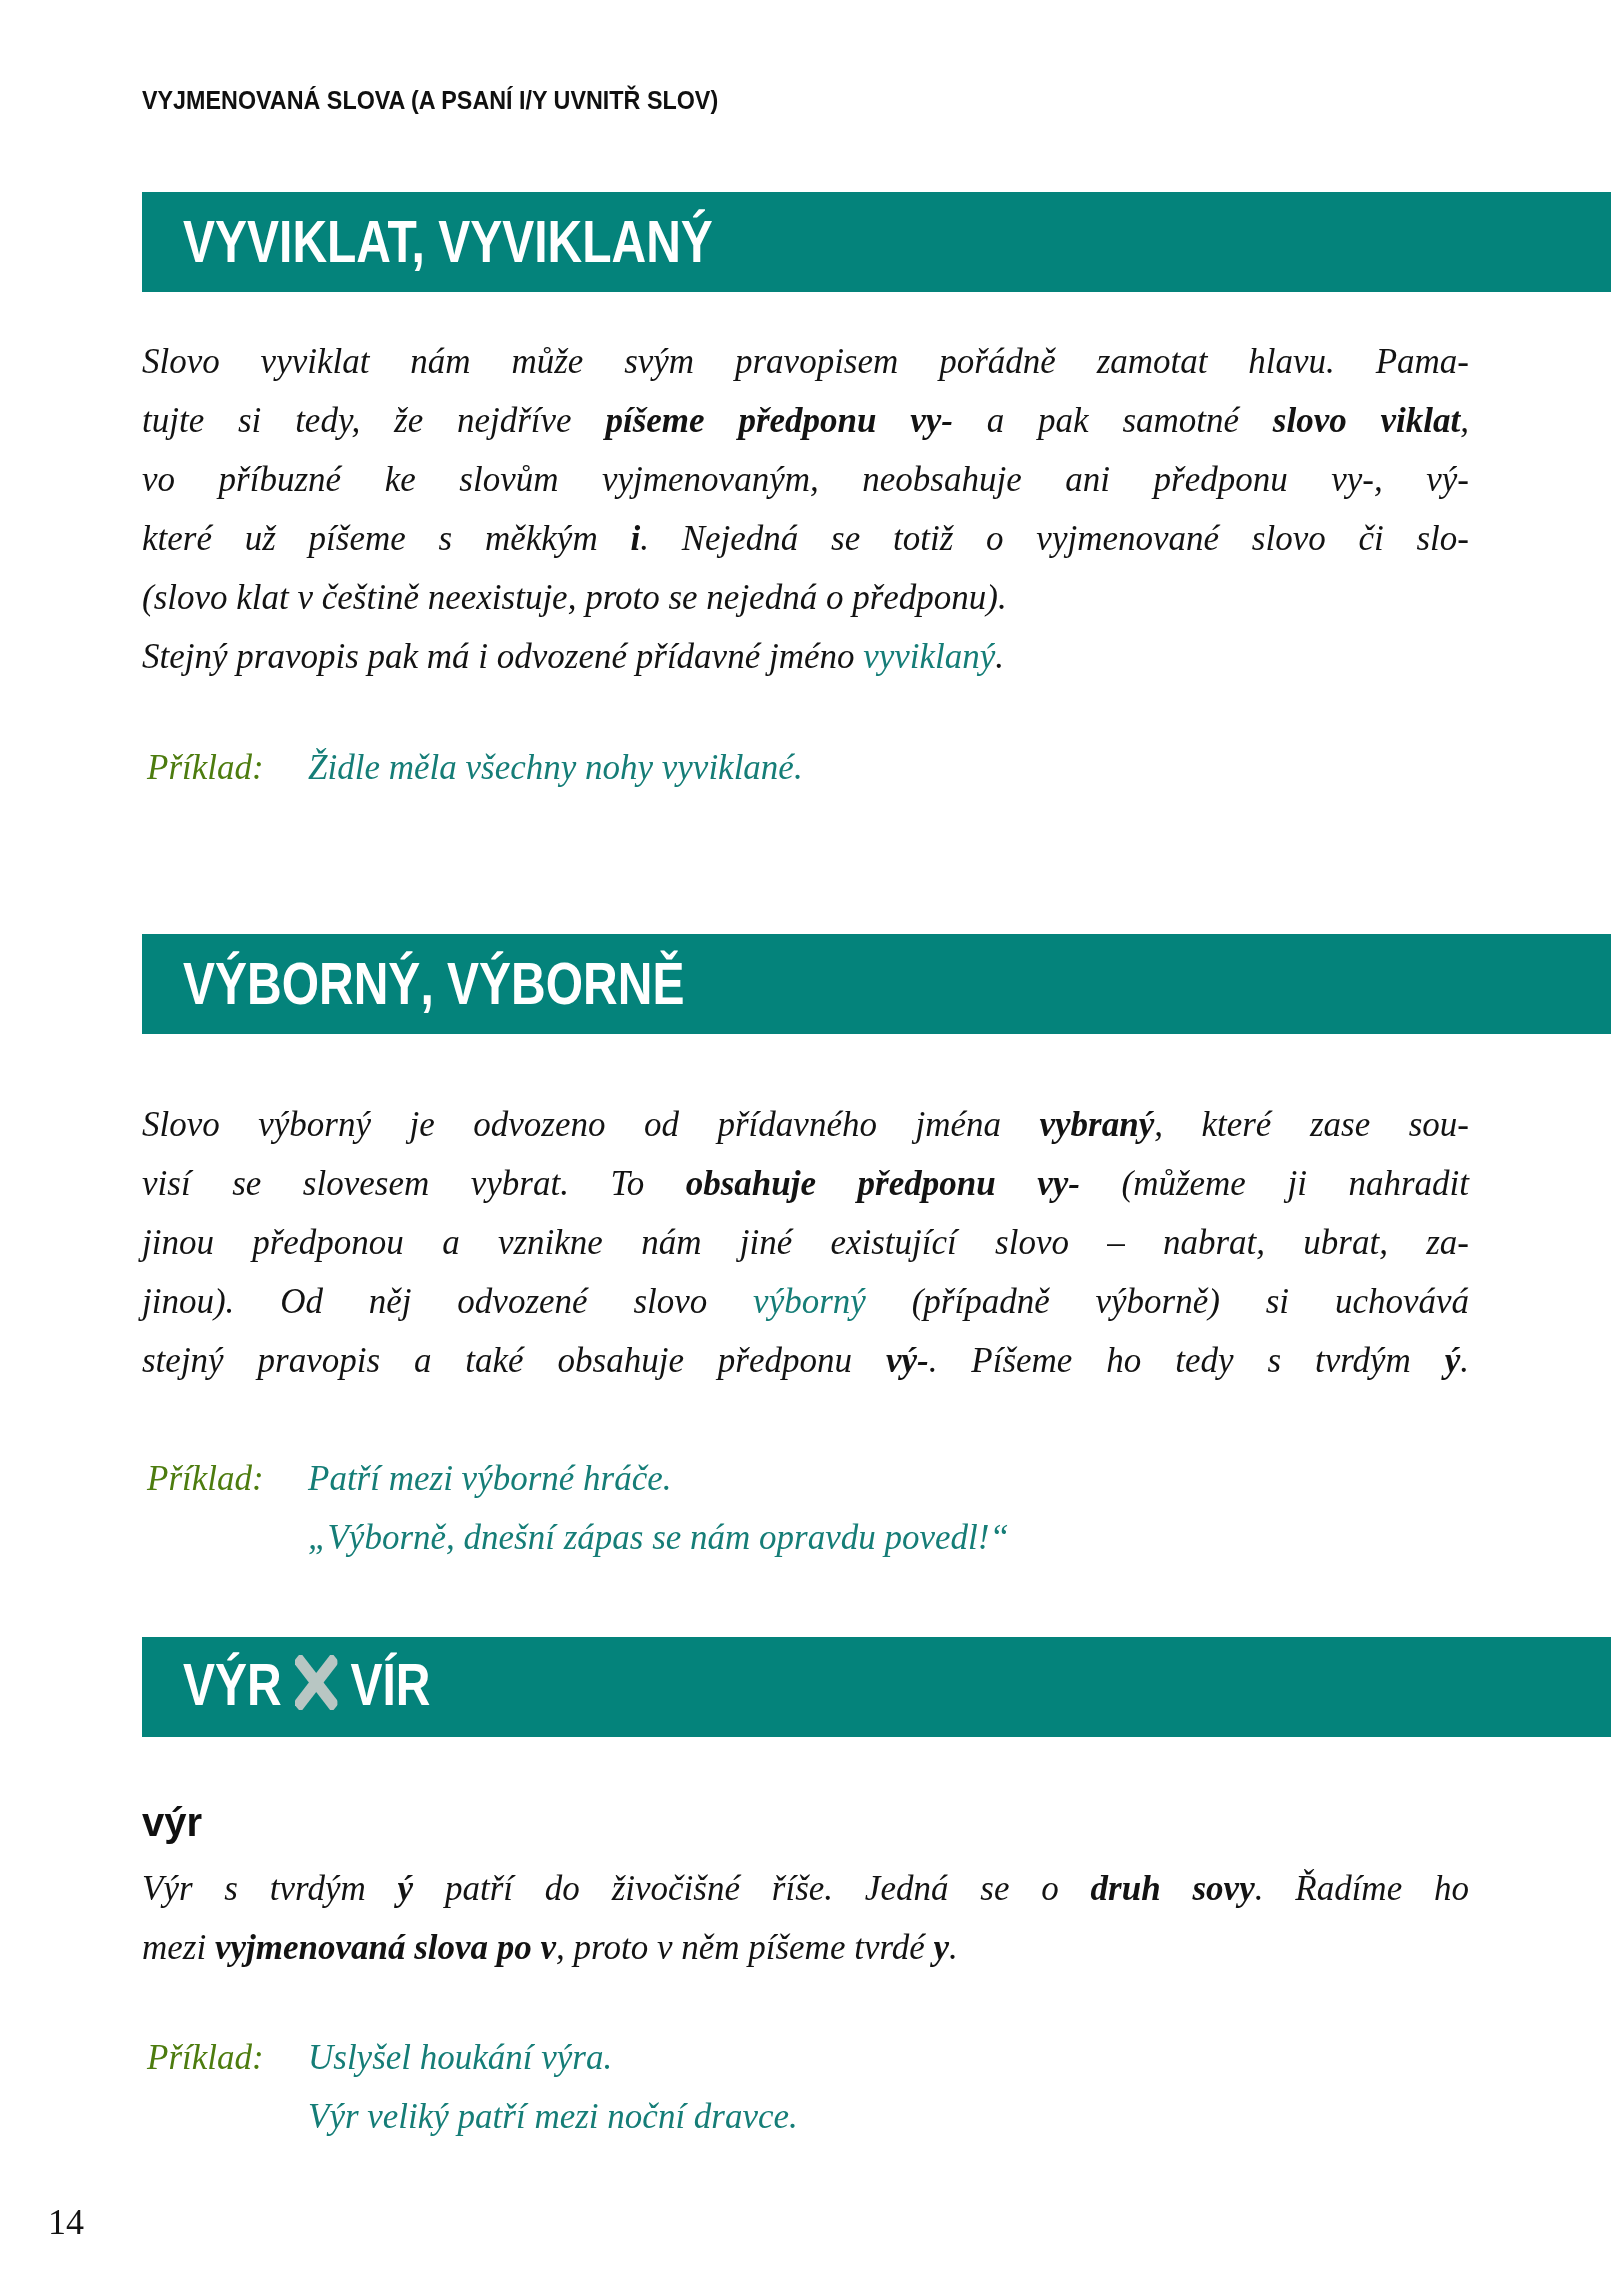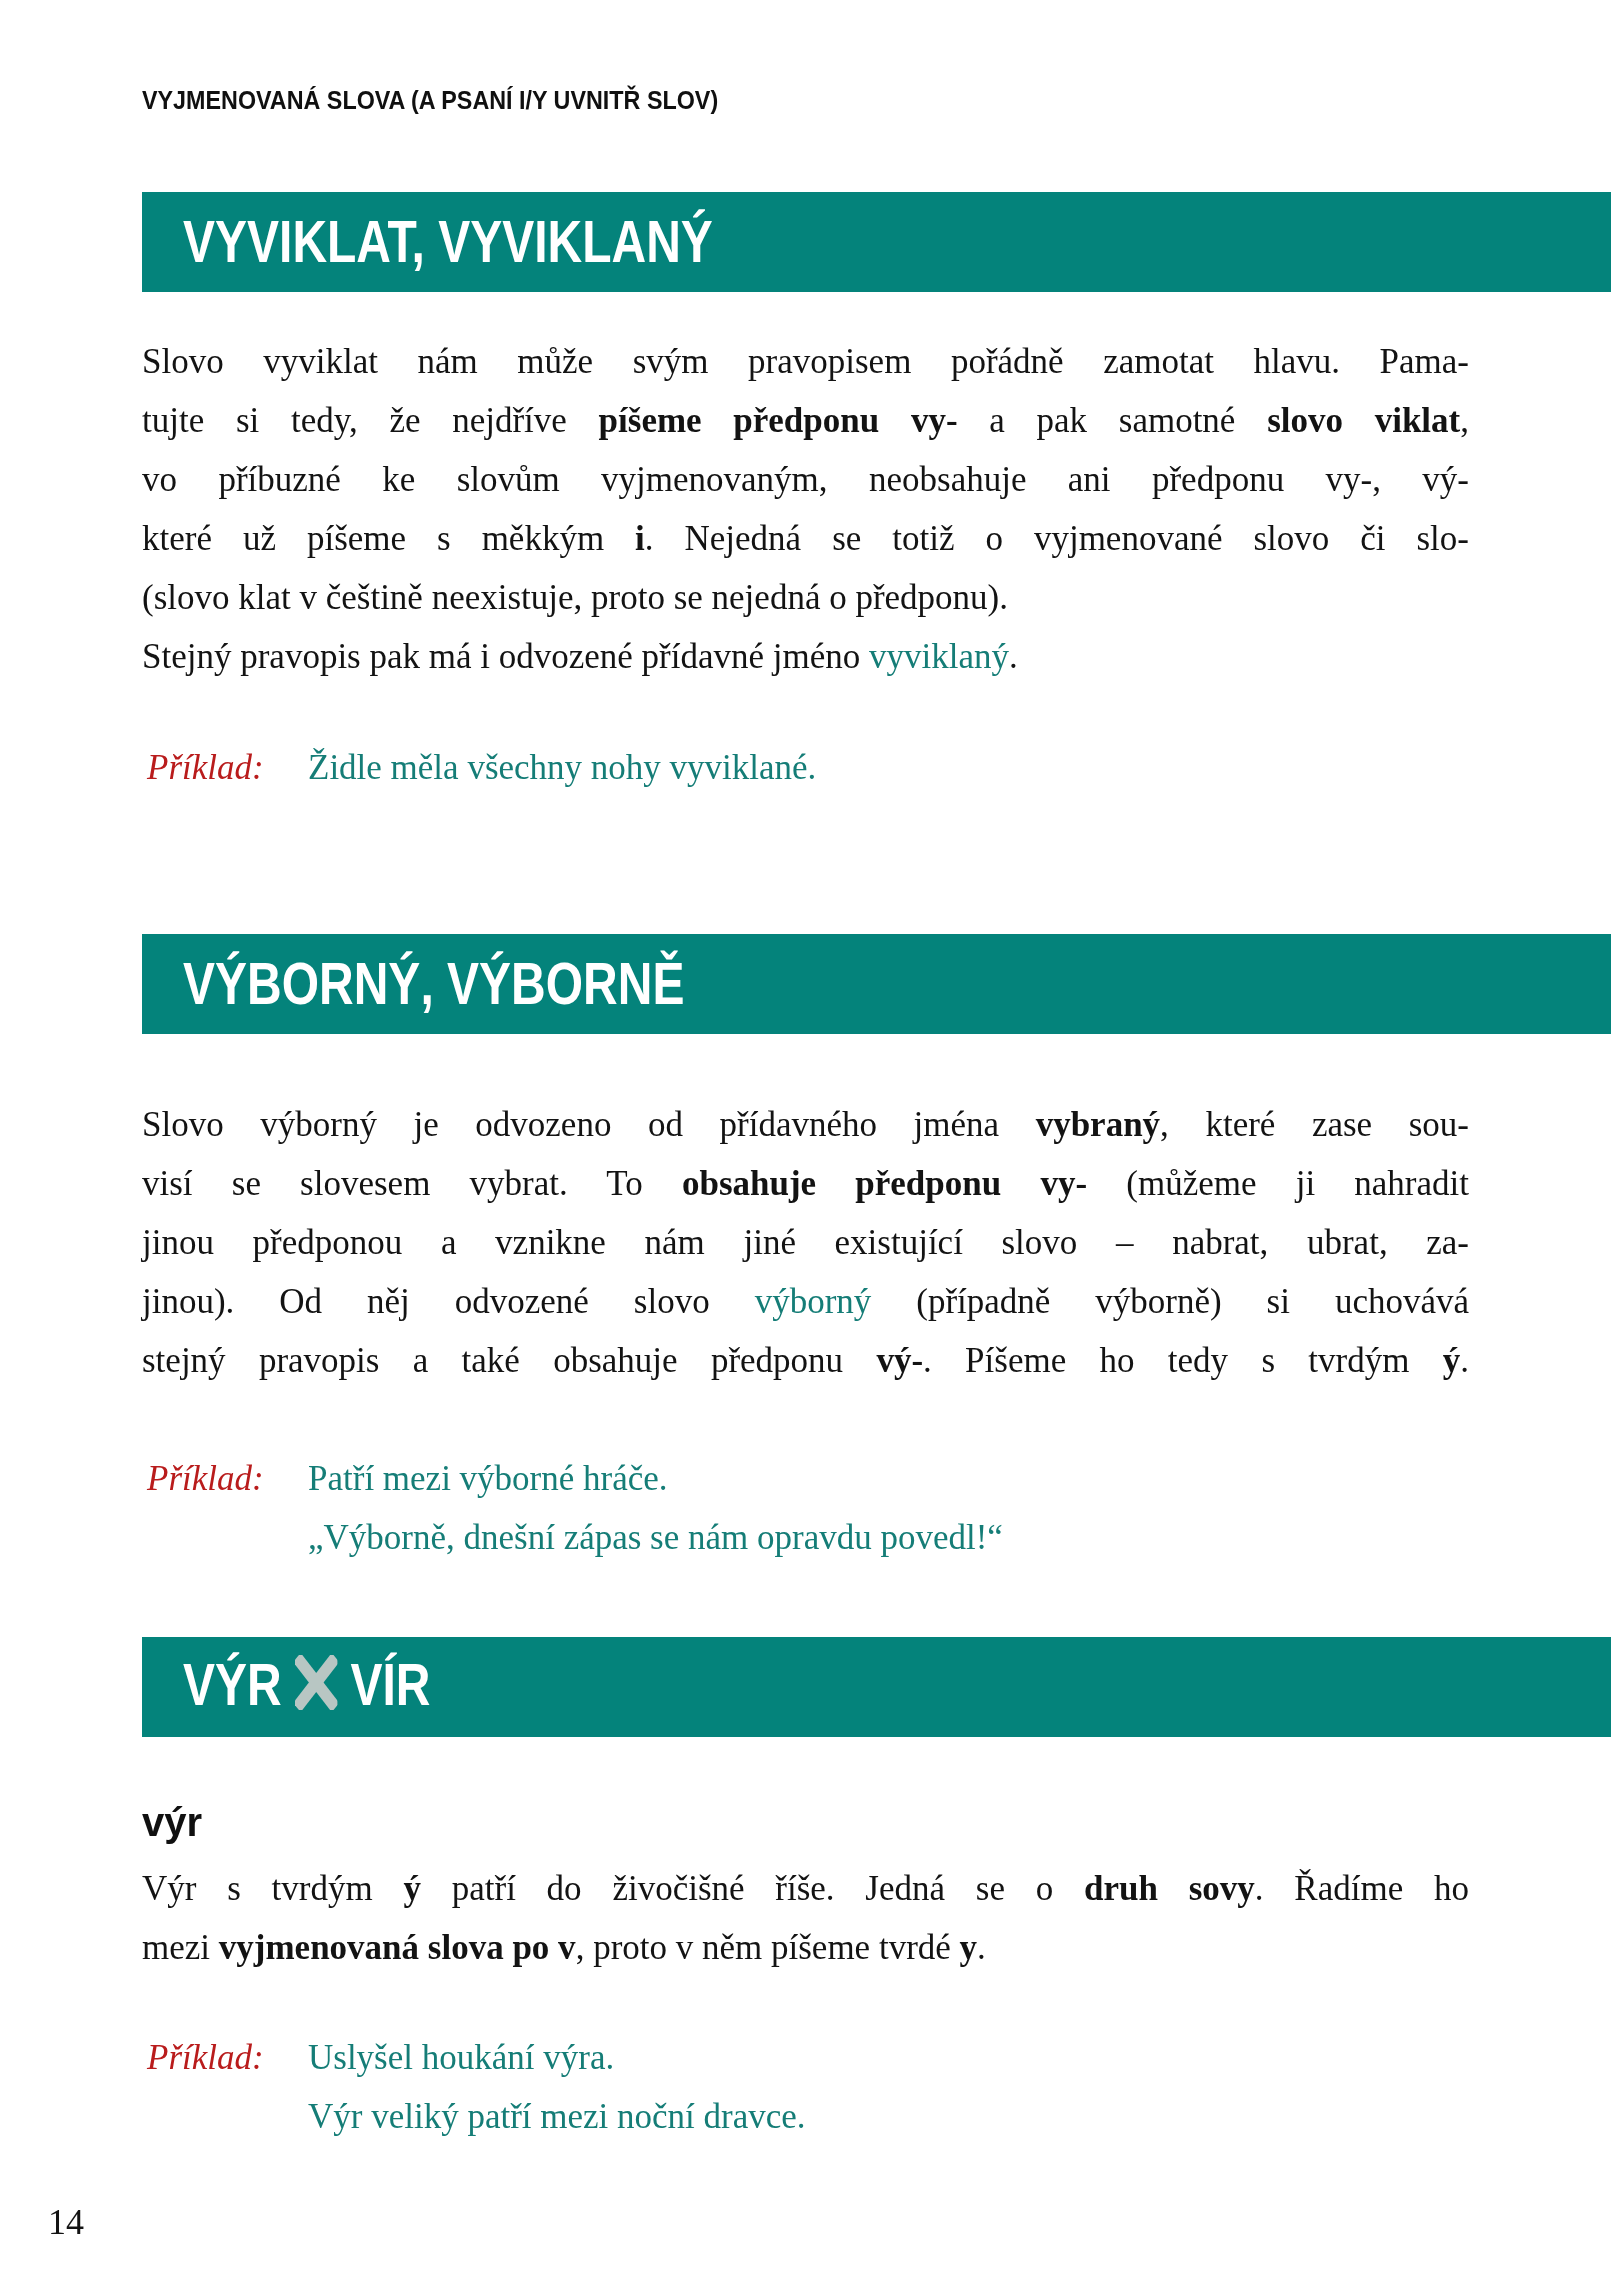--- a/index.html
+++ b/index.html
@@ -32,33 +32,33 @@
     display:inline-block;transform:scaleX(0.80);transform-origin:left center;
     letter-spacing:0px;
   }
   .banner-text .xwrap{display:inline-block;margin:0 16.5px;vertical-align:-5px;}
   
   .para{
     position:absolute;left:142px;width:1327px;
     font-family:"Liberation Serif","DejaVu Serif",serif;
     font-size:35px;line-height:59px;color:#131313;
   }
-  .line{min-height:59px;}
+  .line{min-height:59px;font-style:italic;}
   .just{text-align:justify;text-align-last:justify;}
   .b{font-weight:bold;}
   .t{color:#157D77;}
   
   .example{
     position:absolute;left:142px;width:1327px;
     font-family:"Liberation Serif","DejaVu Serif",serif;
     font-size:35px;line-height:59px;
   }
   .ex-label{
     position:absolute;left:5px;top:0;
-    font-style:italic;color:#b91c1c;
+    font-style:italic;color:#4d7c0f;
   }
   .ex-lines{padding-left:166px;color:#157D77;}
   
   .subheading{
     position:absolute;left:142px;top:1799px;
     font-family:"Liberation Sans","DejaVu Sans",sans-serif;
     font-weight:bold;font-size:40px;line-height:46px;color:#101010;
   }
   
   .page-number{

